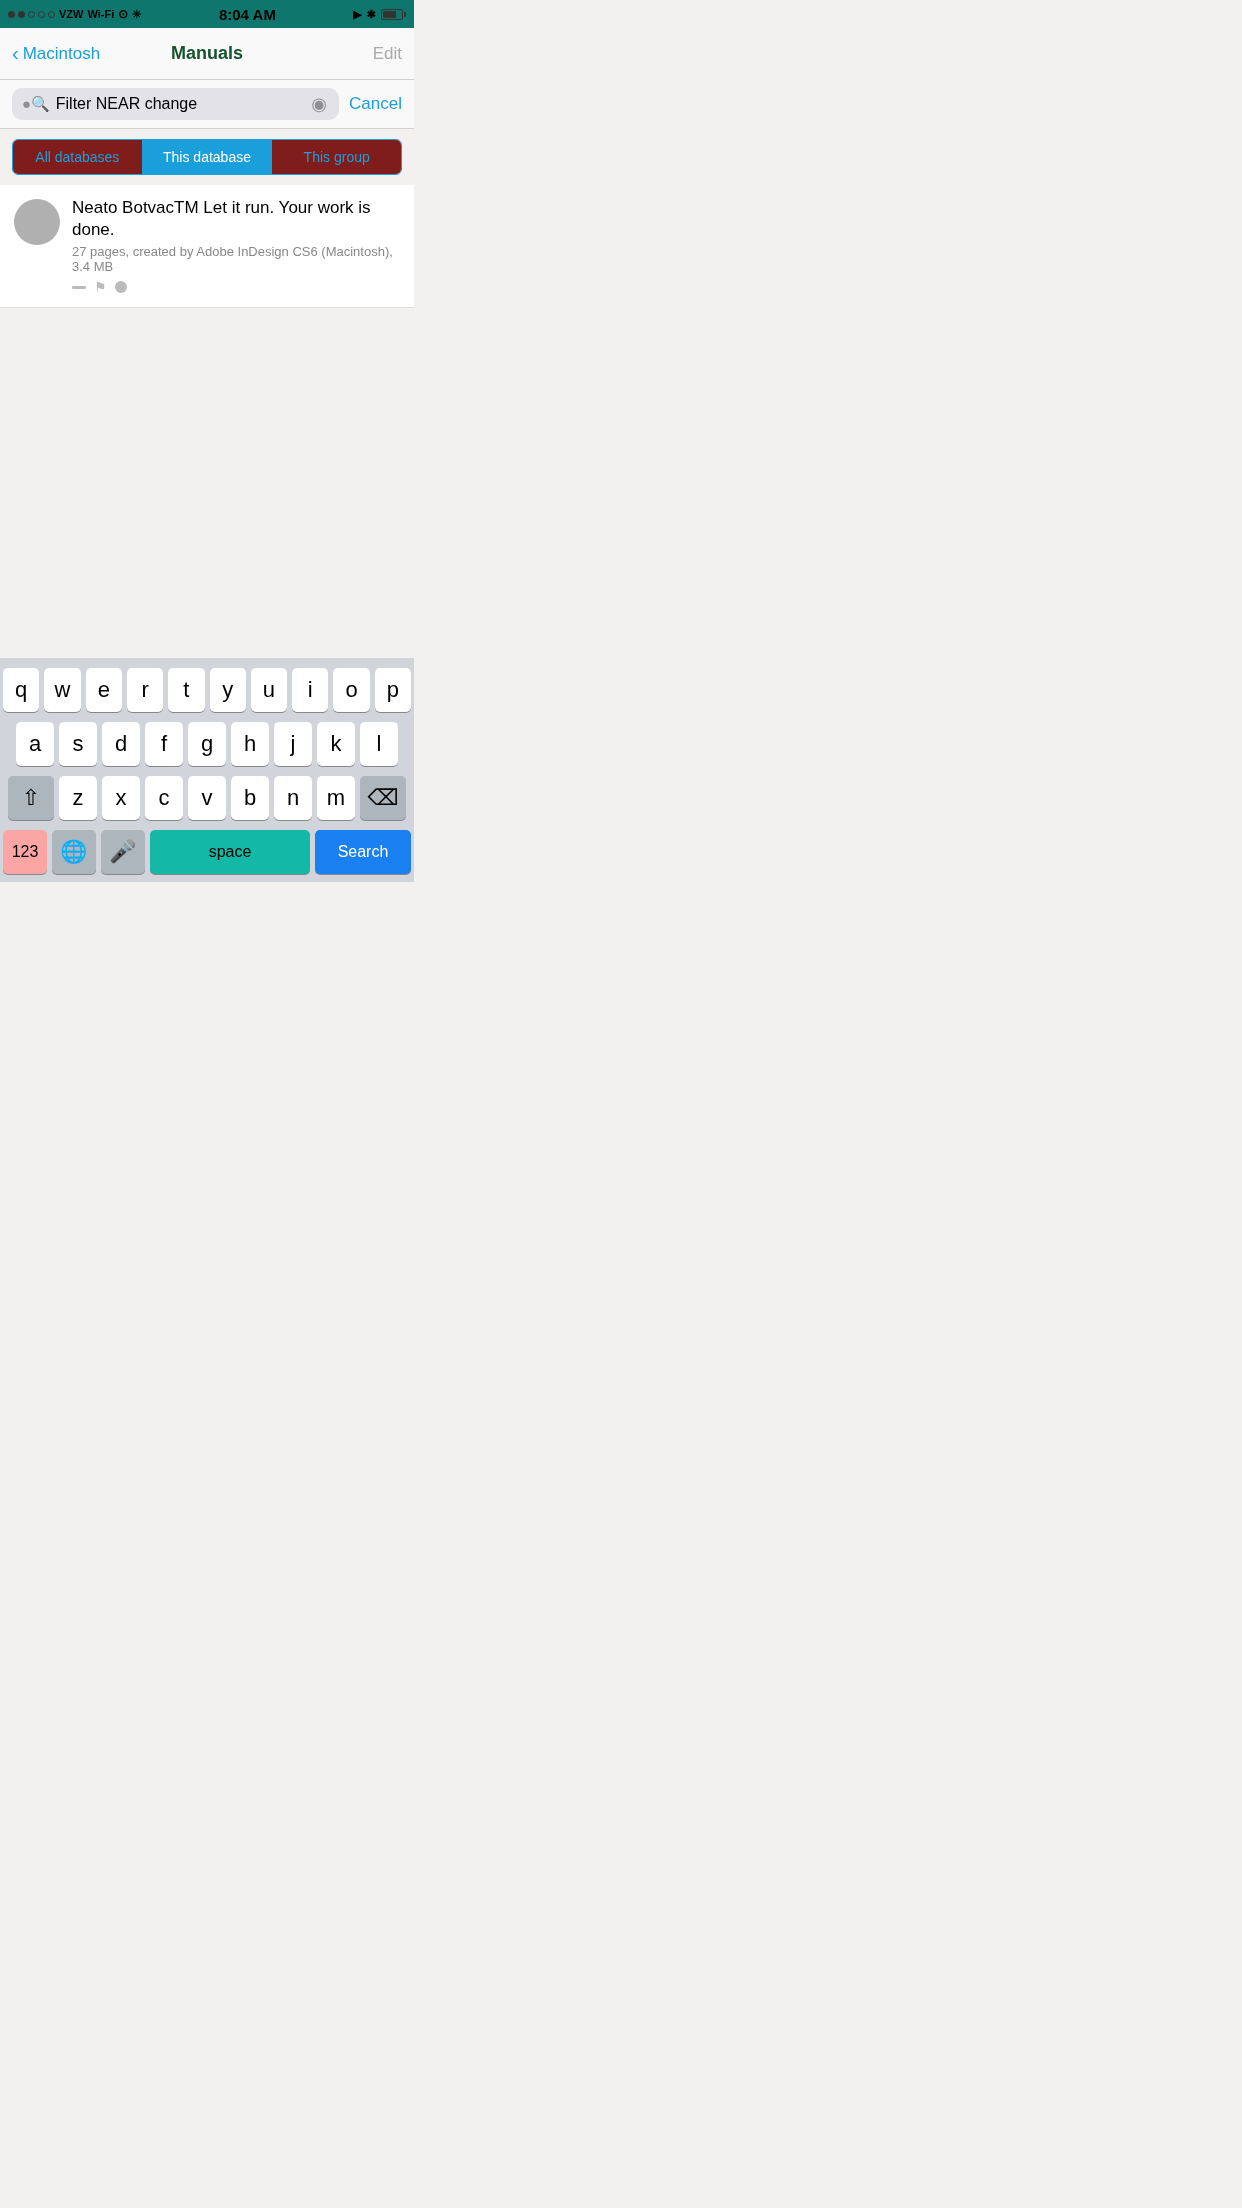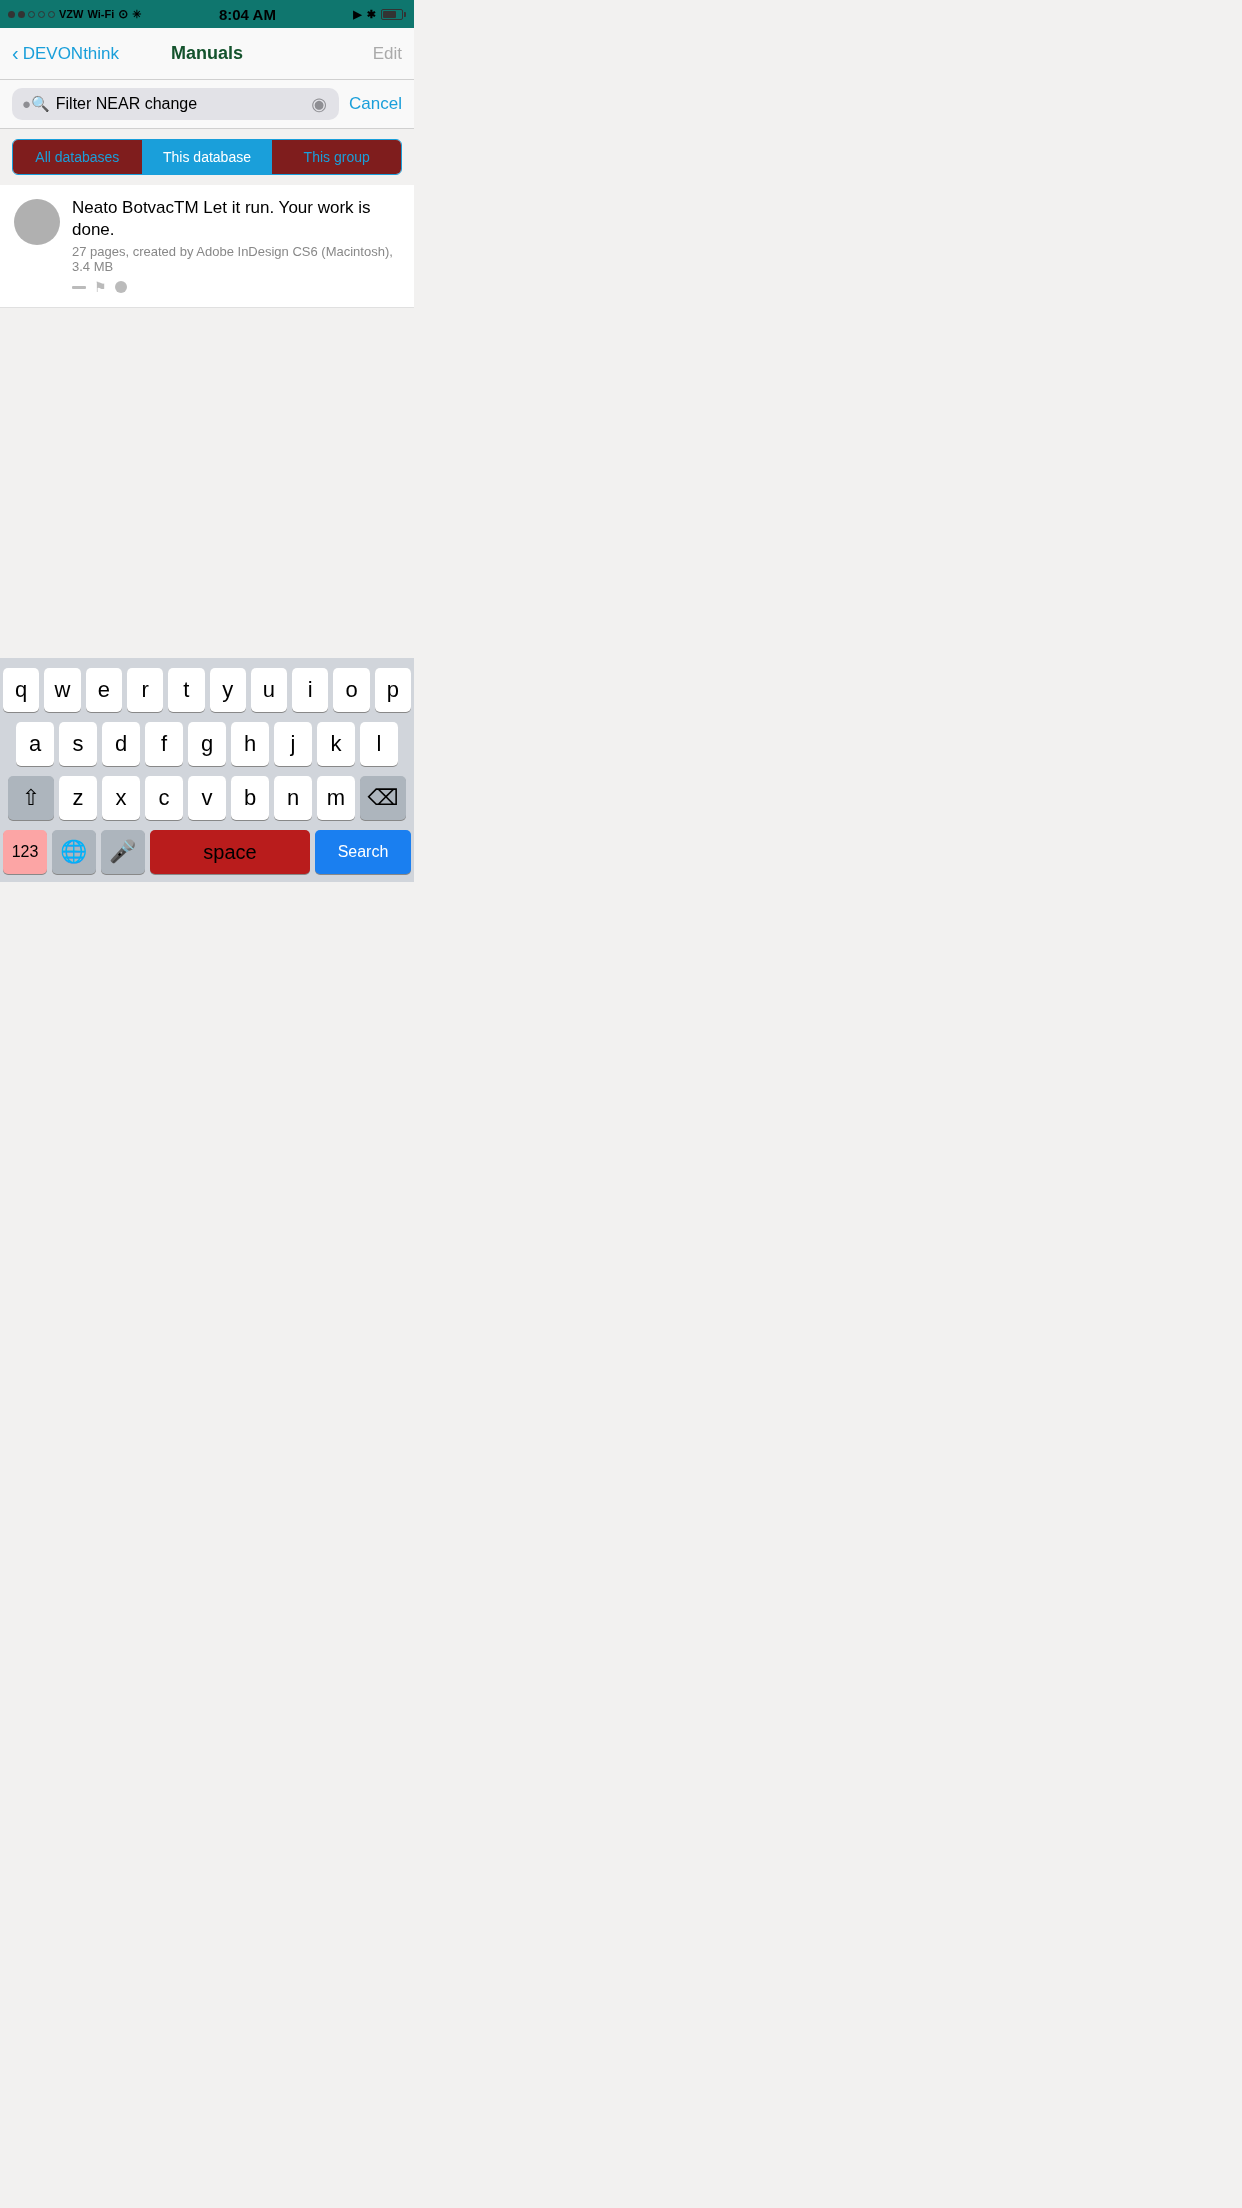--- a/index.html
+++ b/index.html
@@ -335,24 +335,24 @@
       align-items: center;
       justify-content: center;
       cursor: pointer;
       box-shadow: 0 1px 0 #888;
       flex: 1;
       max-width: 38px;
       user-select: none;
     }
 
     .key-space {
-      background: #b91c1c;
+      background: #14b8a6;
       min-width: 160px;
       max-width: 180px;
-      font-size: 20px;
+      font-size: 16px;
       color: #000;
       flex: 4;
     }
 
     .key-search {
       background: #1a7ff0;
       color: #fff;
       font-size: 16px;
       min-width: 90px;
       max-width: 100px;
@@ -424,21 +424,21 @@
         <div class="battery-fill"></div>
       </div>
       <div class="battery-tip"></div>
     </div>
   </div>
 </div>
 
 <div class="nav-bar">
   <a class="nav-back">
     <span class="nav-back-chevron">‹</span>
-    <span>DEVONthink</span>
+    <span>Macintosh</span>
   </a>
   <div class="nav-title">Manuals</div>
   <div class="nav-edit">Edit</div>
 </div>
 
 <div class="search-bar-container">
   <div class="search-input-wrapper">
     <span class="search-glass">●🔍</span>
     <input class="search-input" type="text" value="Filter NEAR change" style="">
     <div class="clear-btn">◉</div>

